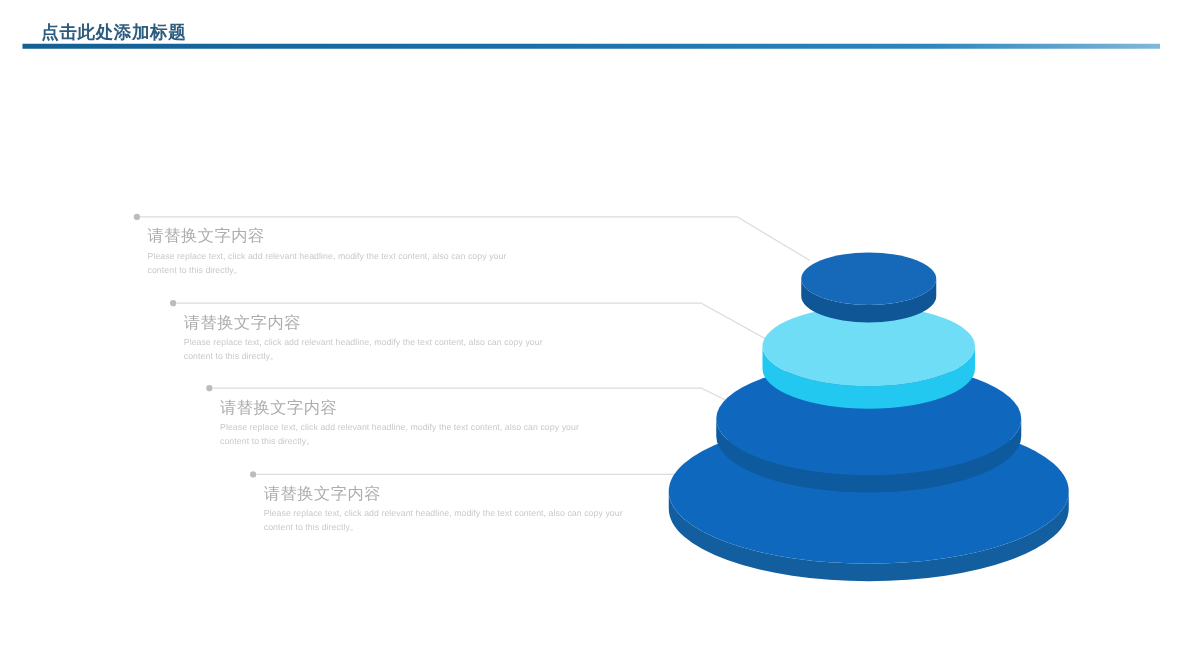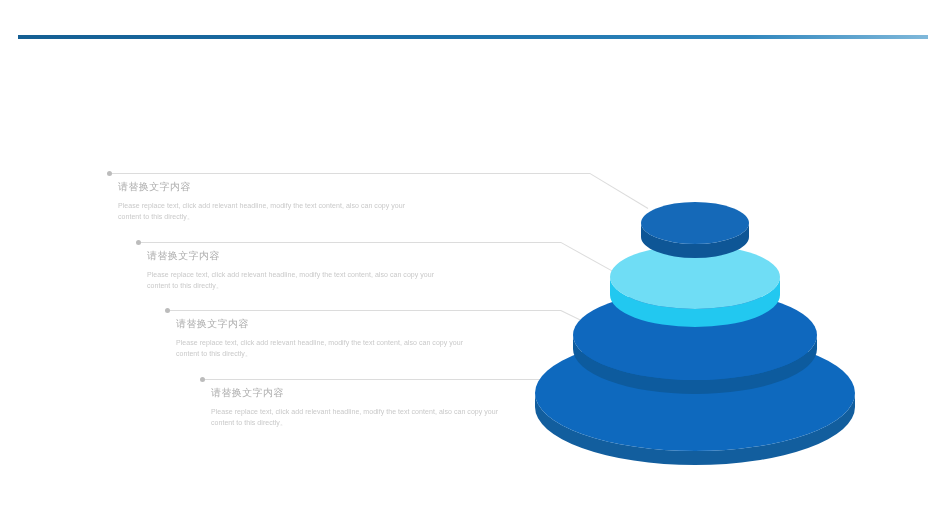--- a/index.html
+++ b/index.html
@@ -30,21 +30,21 @@
   }
   .blk .lead{
     position:absolute;left:5px;top:2px;height:1px;background:#dcdcdc;
   }
   .blk .bend{
     position:absolute;height:1px;background:#dcdcdc;
     transform-origin:0 0;
   }
   .blk .hd{
     position:absolute;white-space:nowrap;
-    font-size:10px;color:#adadad;font-weight:normal;letter-spacing:.4px;
+    font-size:13px;color:#adadad;font-weight:normal;letter-spacing:.4px;
   }
   .blk .bd{
     position:absolute;
     font-size:7px;line-height:11px;color:#c9c9c9;letter-spacing:.05px;
     width:300px;
   }
 
   #b1{left:107px;top:171px;}
   #b2{left:136px;top:240px;}
   #b3{left:165px;top:308px;}
@@ -52,20 +52,21 @@
 
   
   #cone{position:absolute;left:505px;top:175px;width:380px;height:300px;}
   #cone svg{display:block;}
 </style>
 </head>
 <body>
 
 <div id="slide">
 
+  <div class="title">点击此处添加标题</div>
   <div class="title-rule"></div>
 
   <div class="blk" id="b1">
     <span class="dot"></span>
     <span class="lead" style="width:478px;"></span>
     <span class="bend" style="left:483px;top:2px;width:68px;transform:rotate(31deg);"></span>
     <div class="hd" style="left:11px;top:9px;">请替换文字内容</div>
     <div class="bd" style="left:11px;top:29px;">Please replace text, click add relevant headline, modify the text content, also can copy your content to this directly。</div>
   </div>
 

